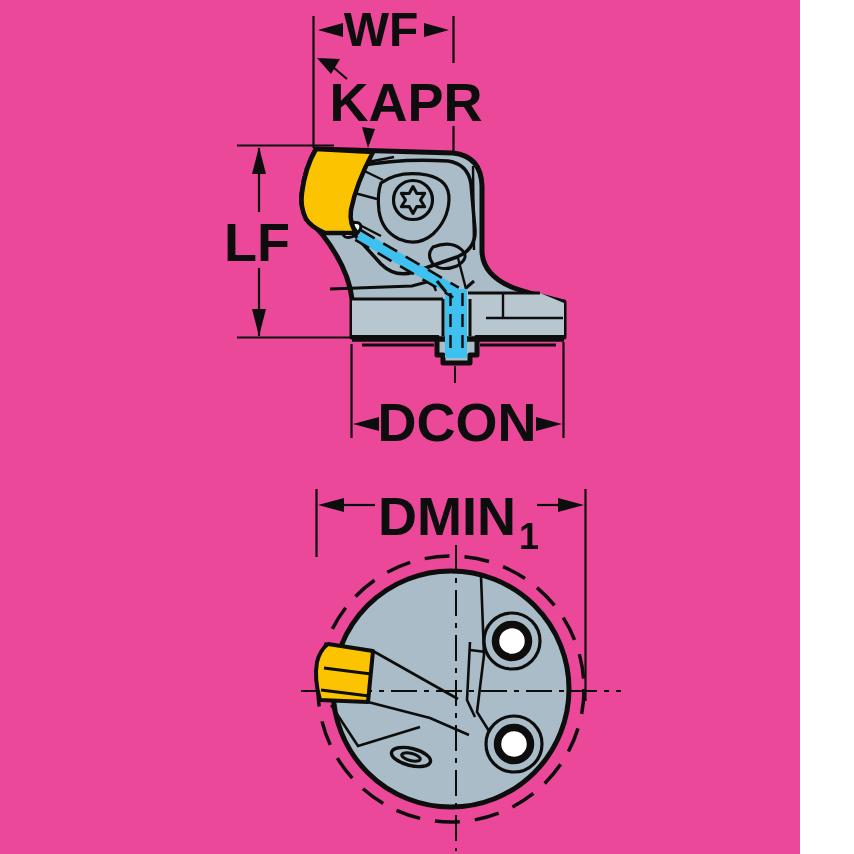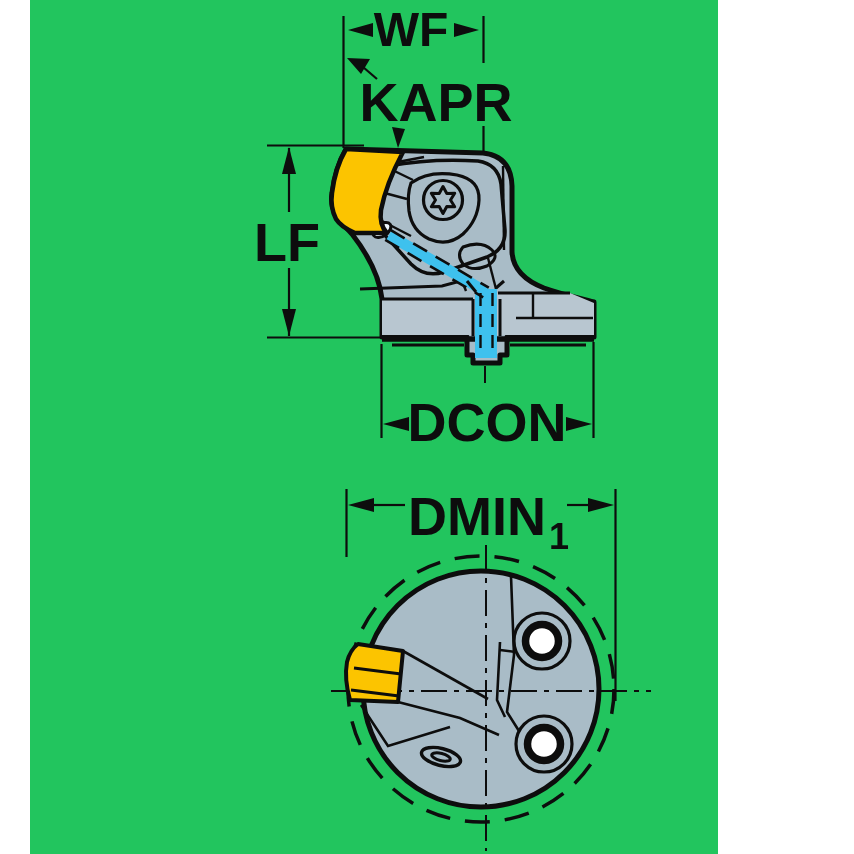--- a/index.html
+++ b/index.html
@@ -1,17 +1,17 @@
 <!DOCTYPE html>
 <html><head>
 <meta charset="utf-8">
 <style>
   html,body{margin:0;padding:0;background:#ffffff;}
-  .stage{position:relative;width:688px;height:854px;background:#22c55e;overflow:hidden;
-         font-family:"Liberation Sans", sans-serif;margin-left:30px;}
+  .stage{position:relative;width:800px;height:854px;background:#ec4899;overflow:hidden;
+         font-family:"Liberation Sans", sans-serif;}
   svg text{font-family:"Liberation Sans", sans-serif;font-weight:bold;fill:#0d0d0d;}
 </style>
 </head>
 <body>
 
 <div class="stage">
 <svg width="854" height="854" viewBox="0 0 854 854">
 
   <g>
 

